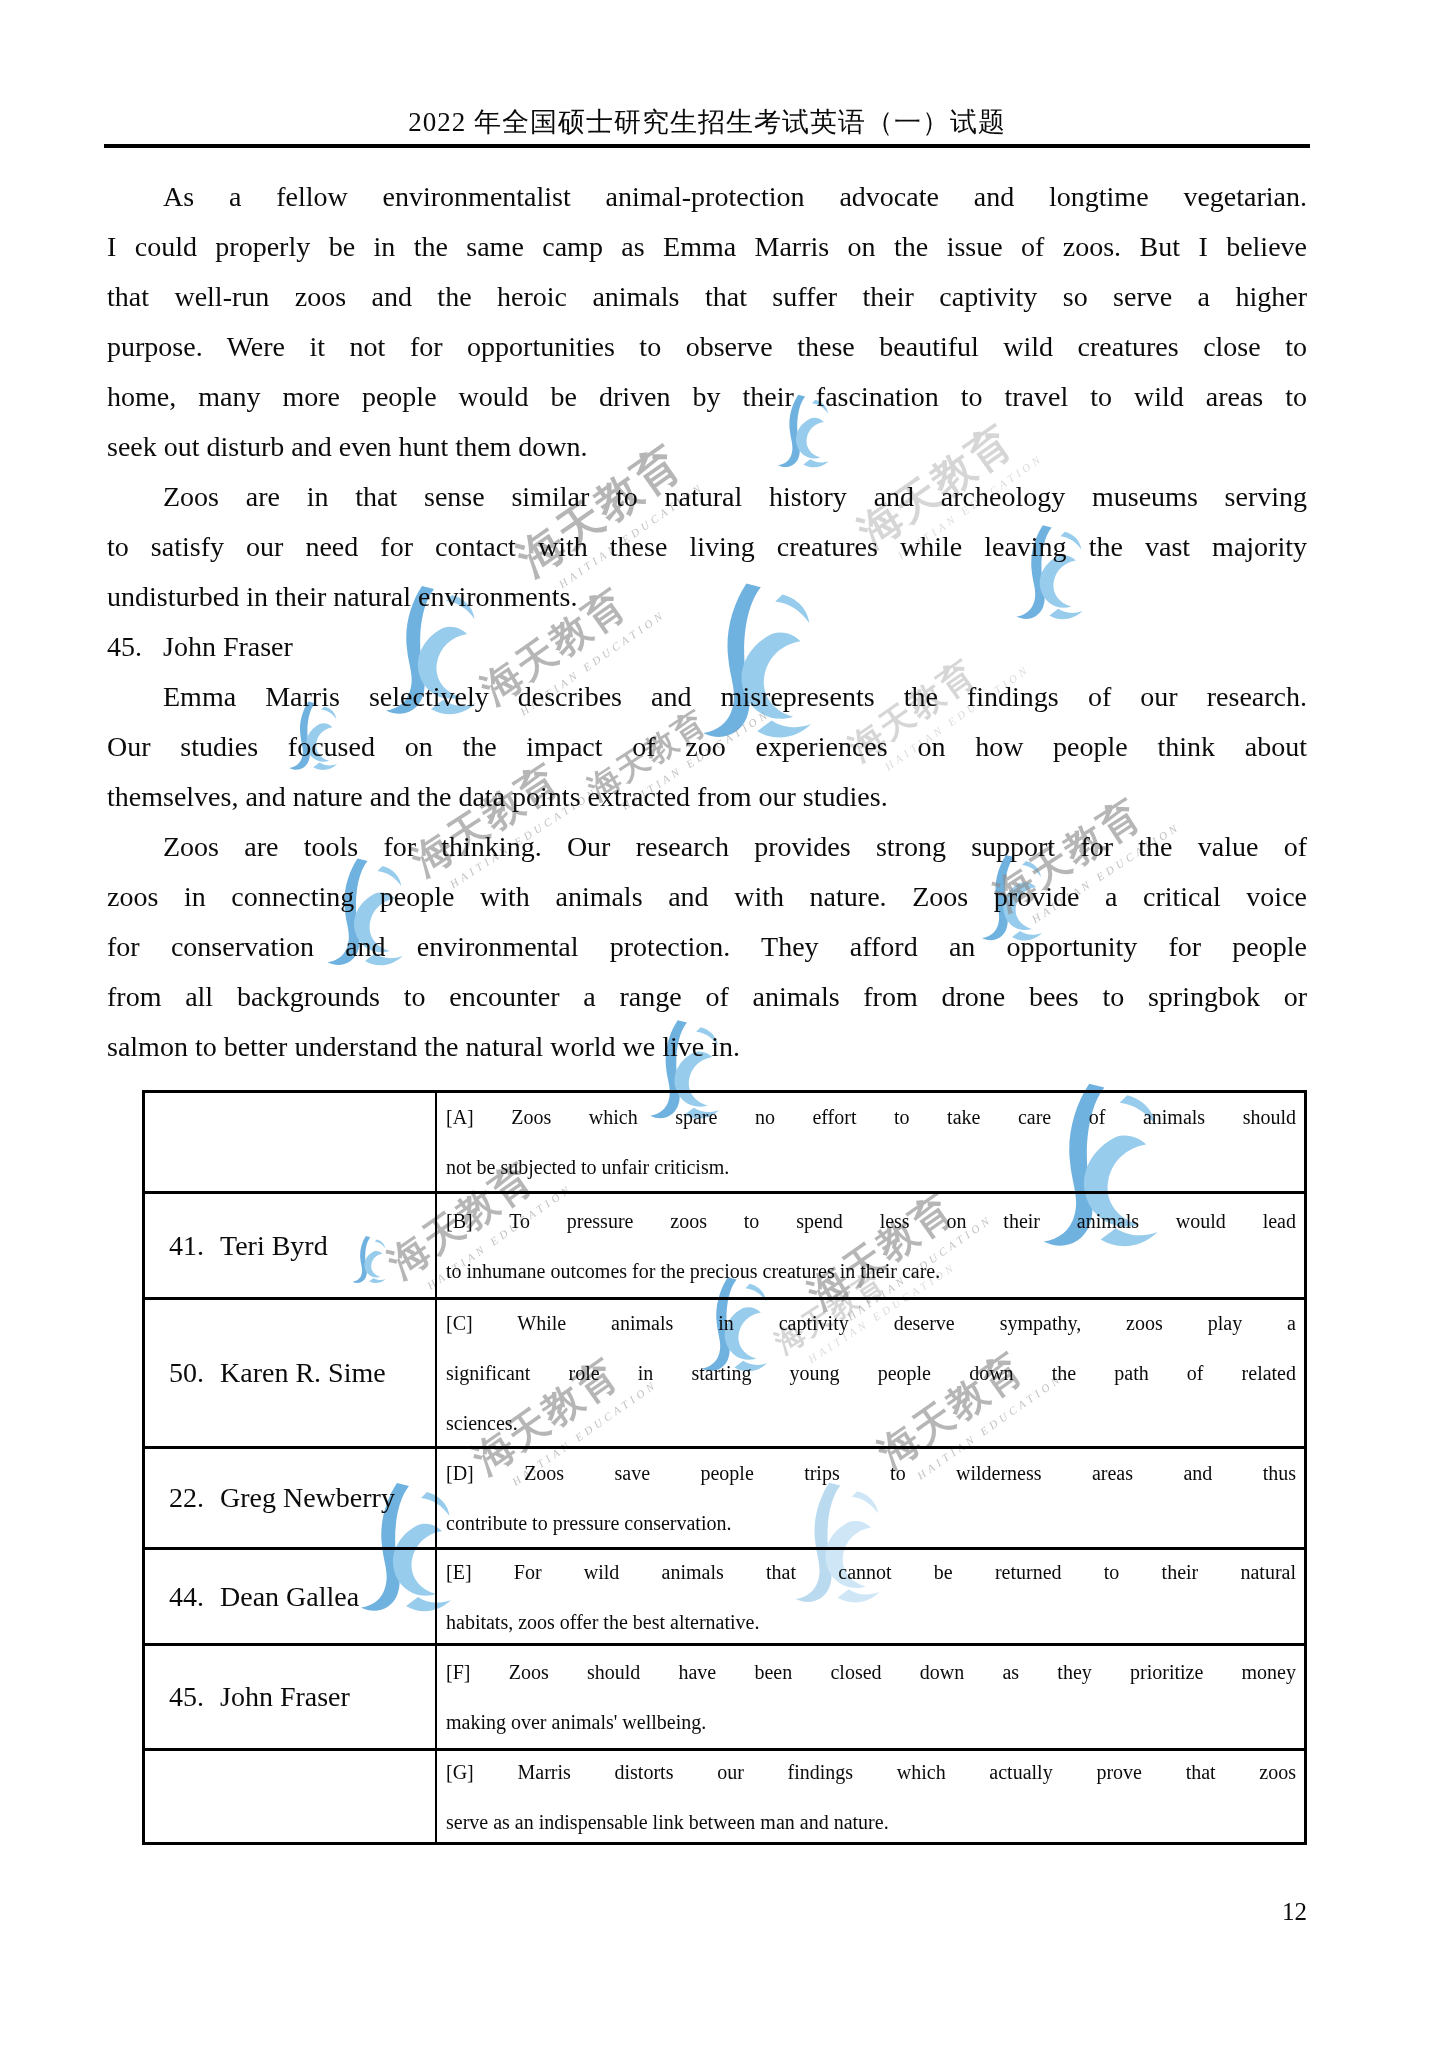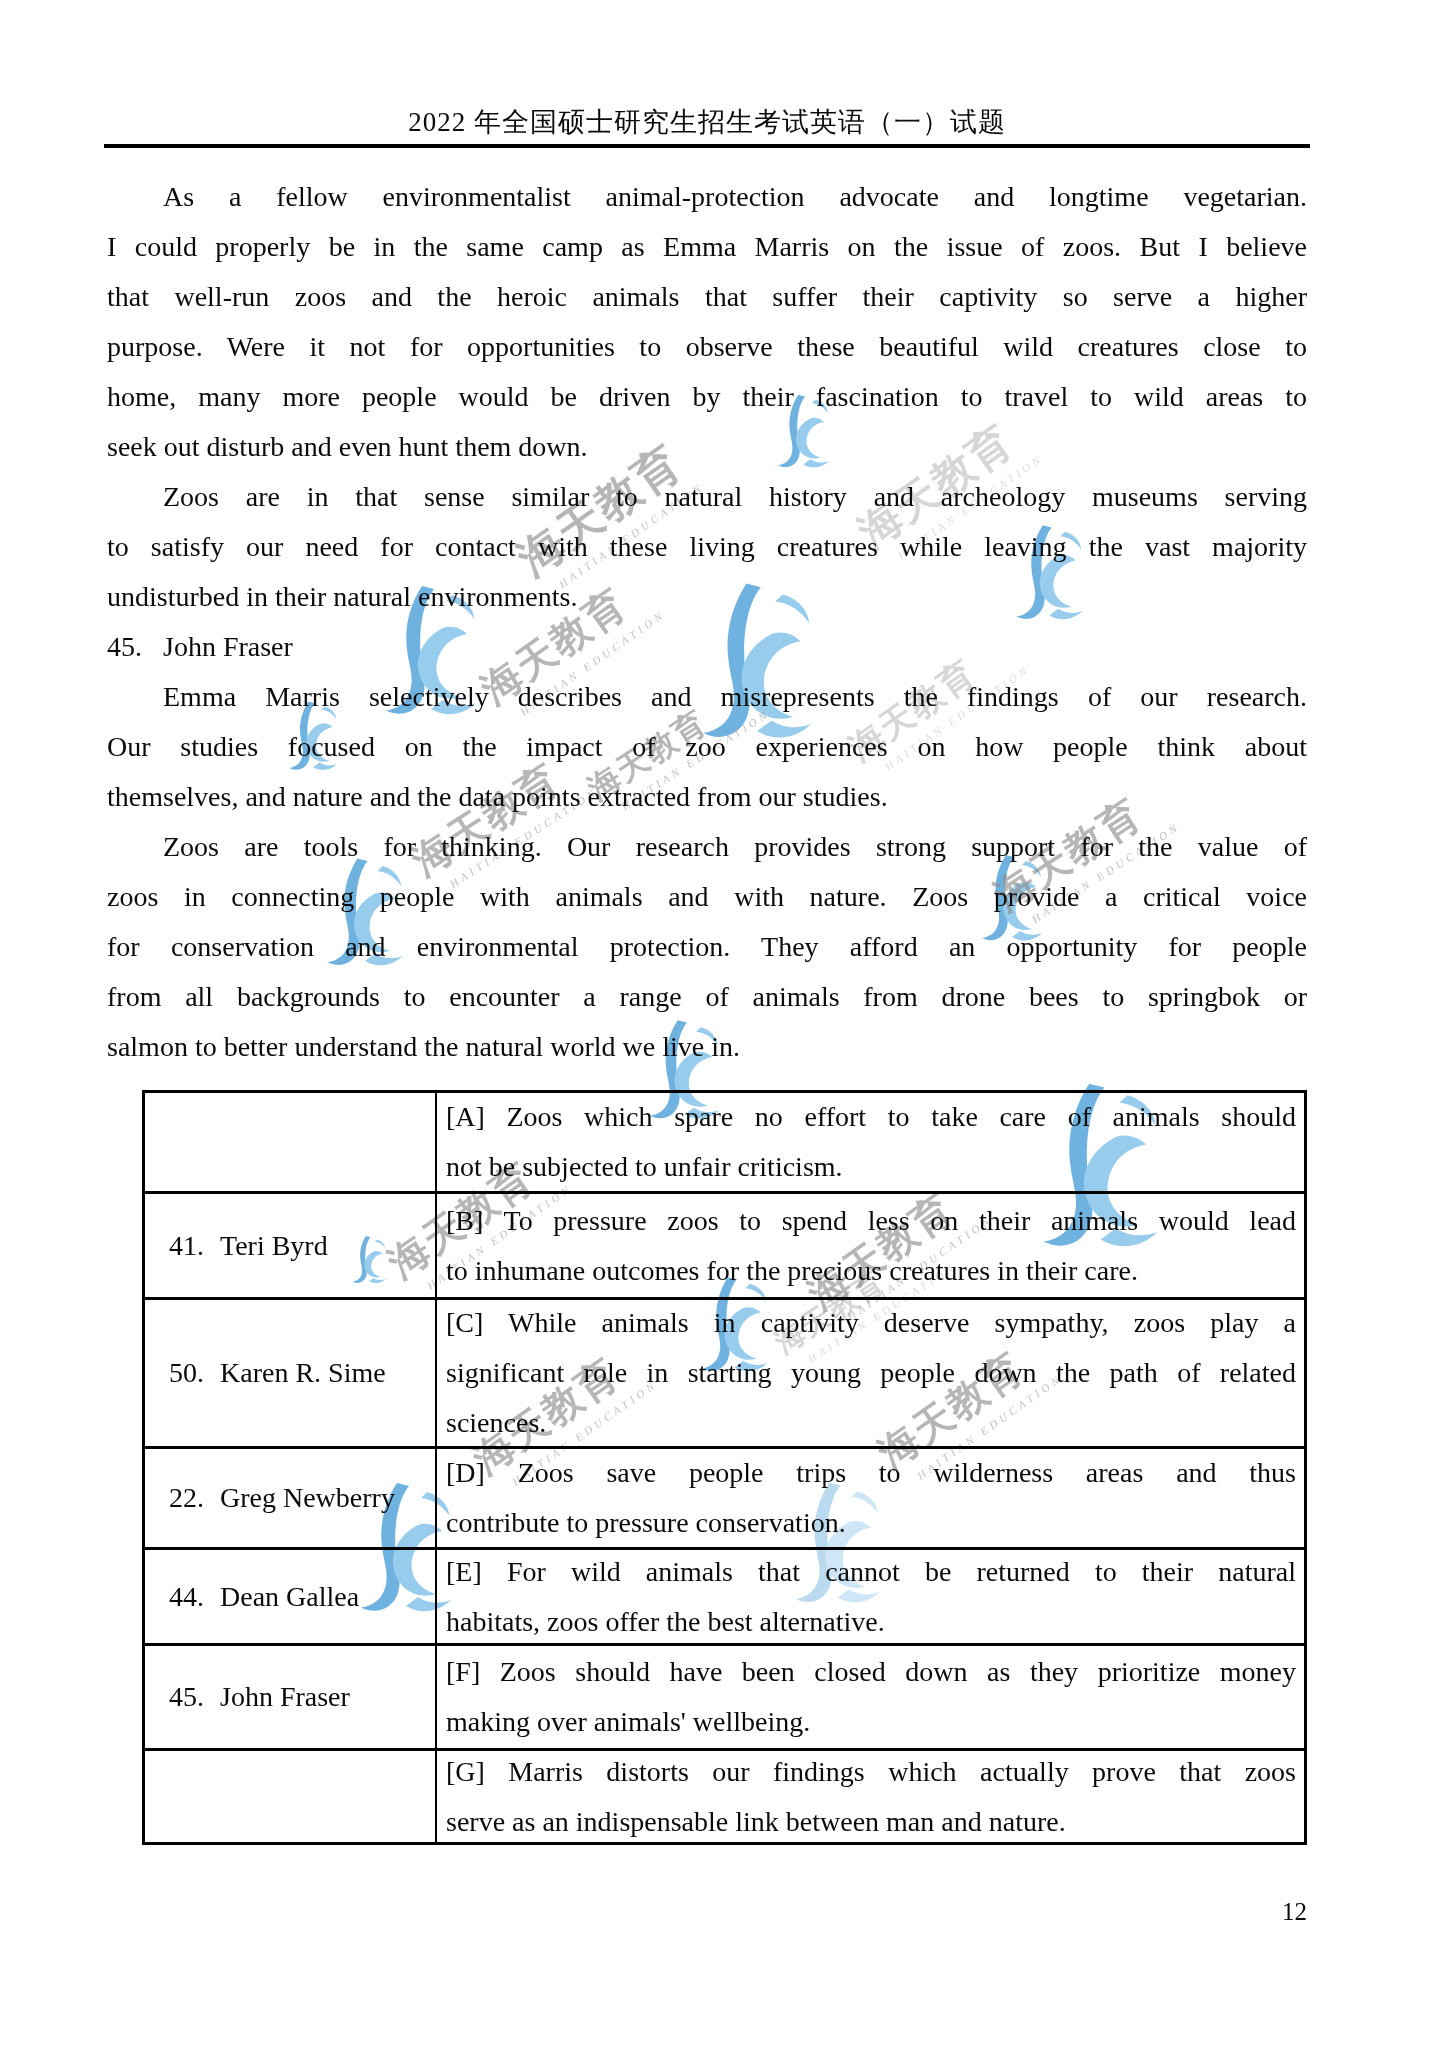--- a/index.html
+++ b/index.html
@@ -55,21 +55,21 @@
     display: flex; align-items: center;
     padding-left: 24px;
     font-size: 28px;
   }
   .qnum { margin-right: 16px; }
   .copt {
     flex: 1;
     box-sizing: border-box;
     display: flex; flex-direction: column; justify-content: center;
     padding: 0 8px 0 9px;
-    font-size: 28px;
+    font-size: 20px;
     line-height: 50px;
   }
   .oline { text-align: justify; text-align-last: justify; }
   .oline.lastline { text-align-last: left; }
   
   .pagenum {
     position: absolute;
     top: 1898px; left: 107px; width: 1200px;
     text-align: right;
     font-size: 25px;

